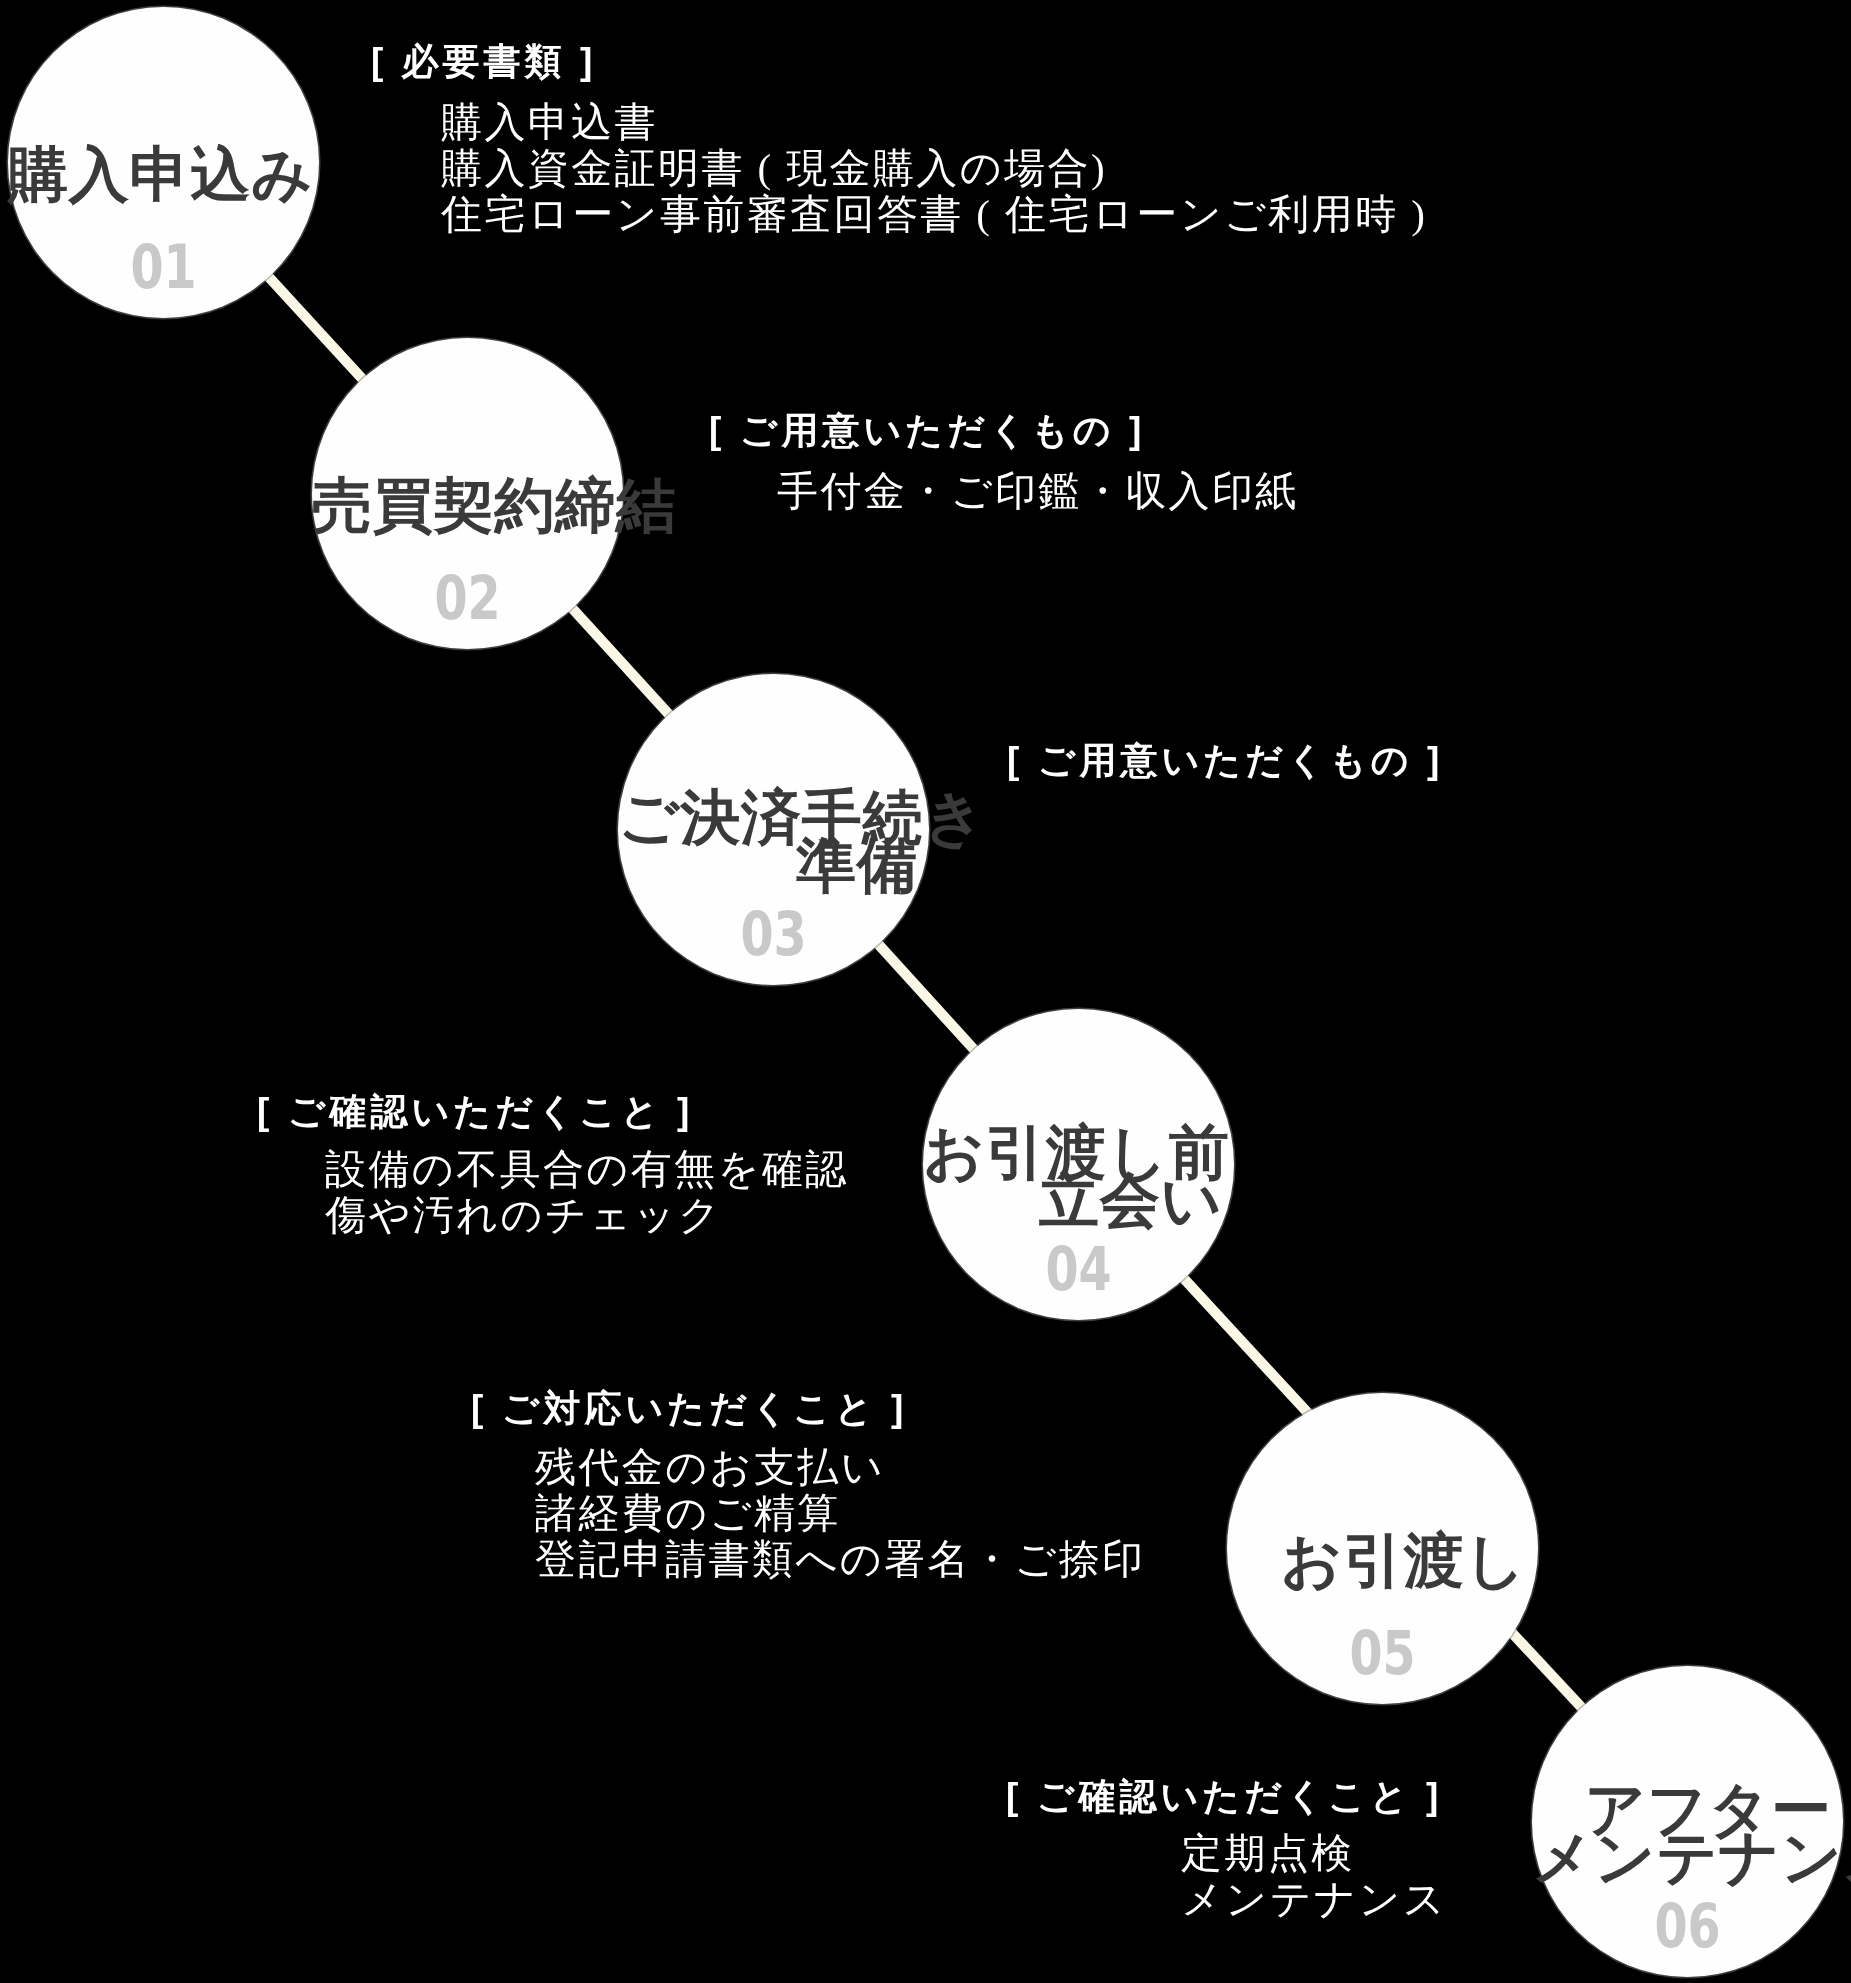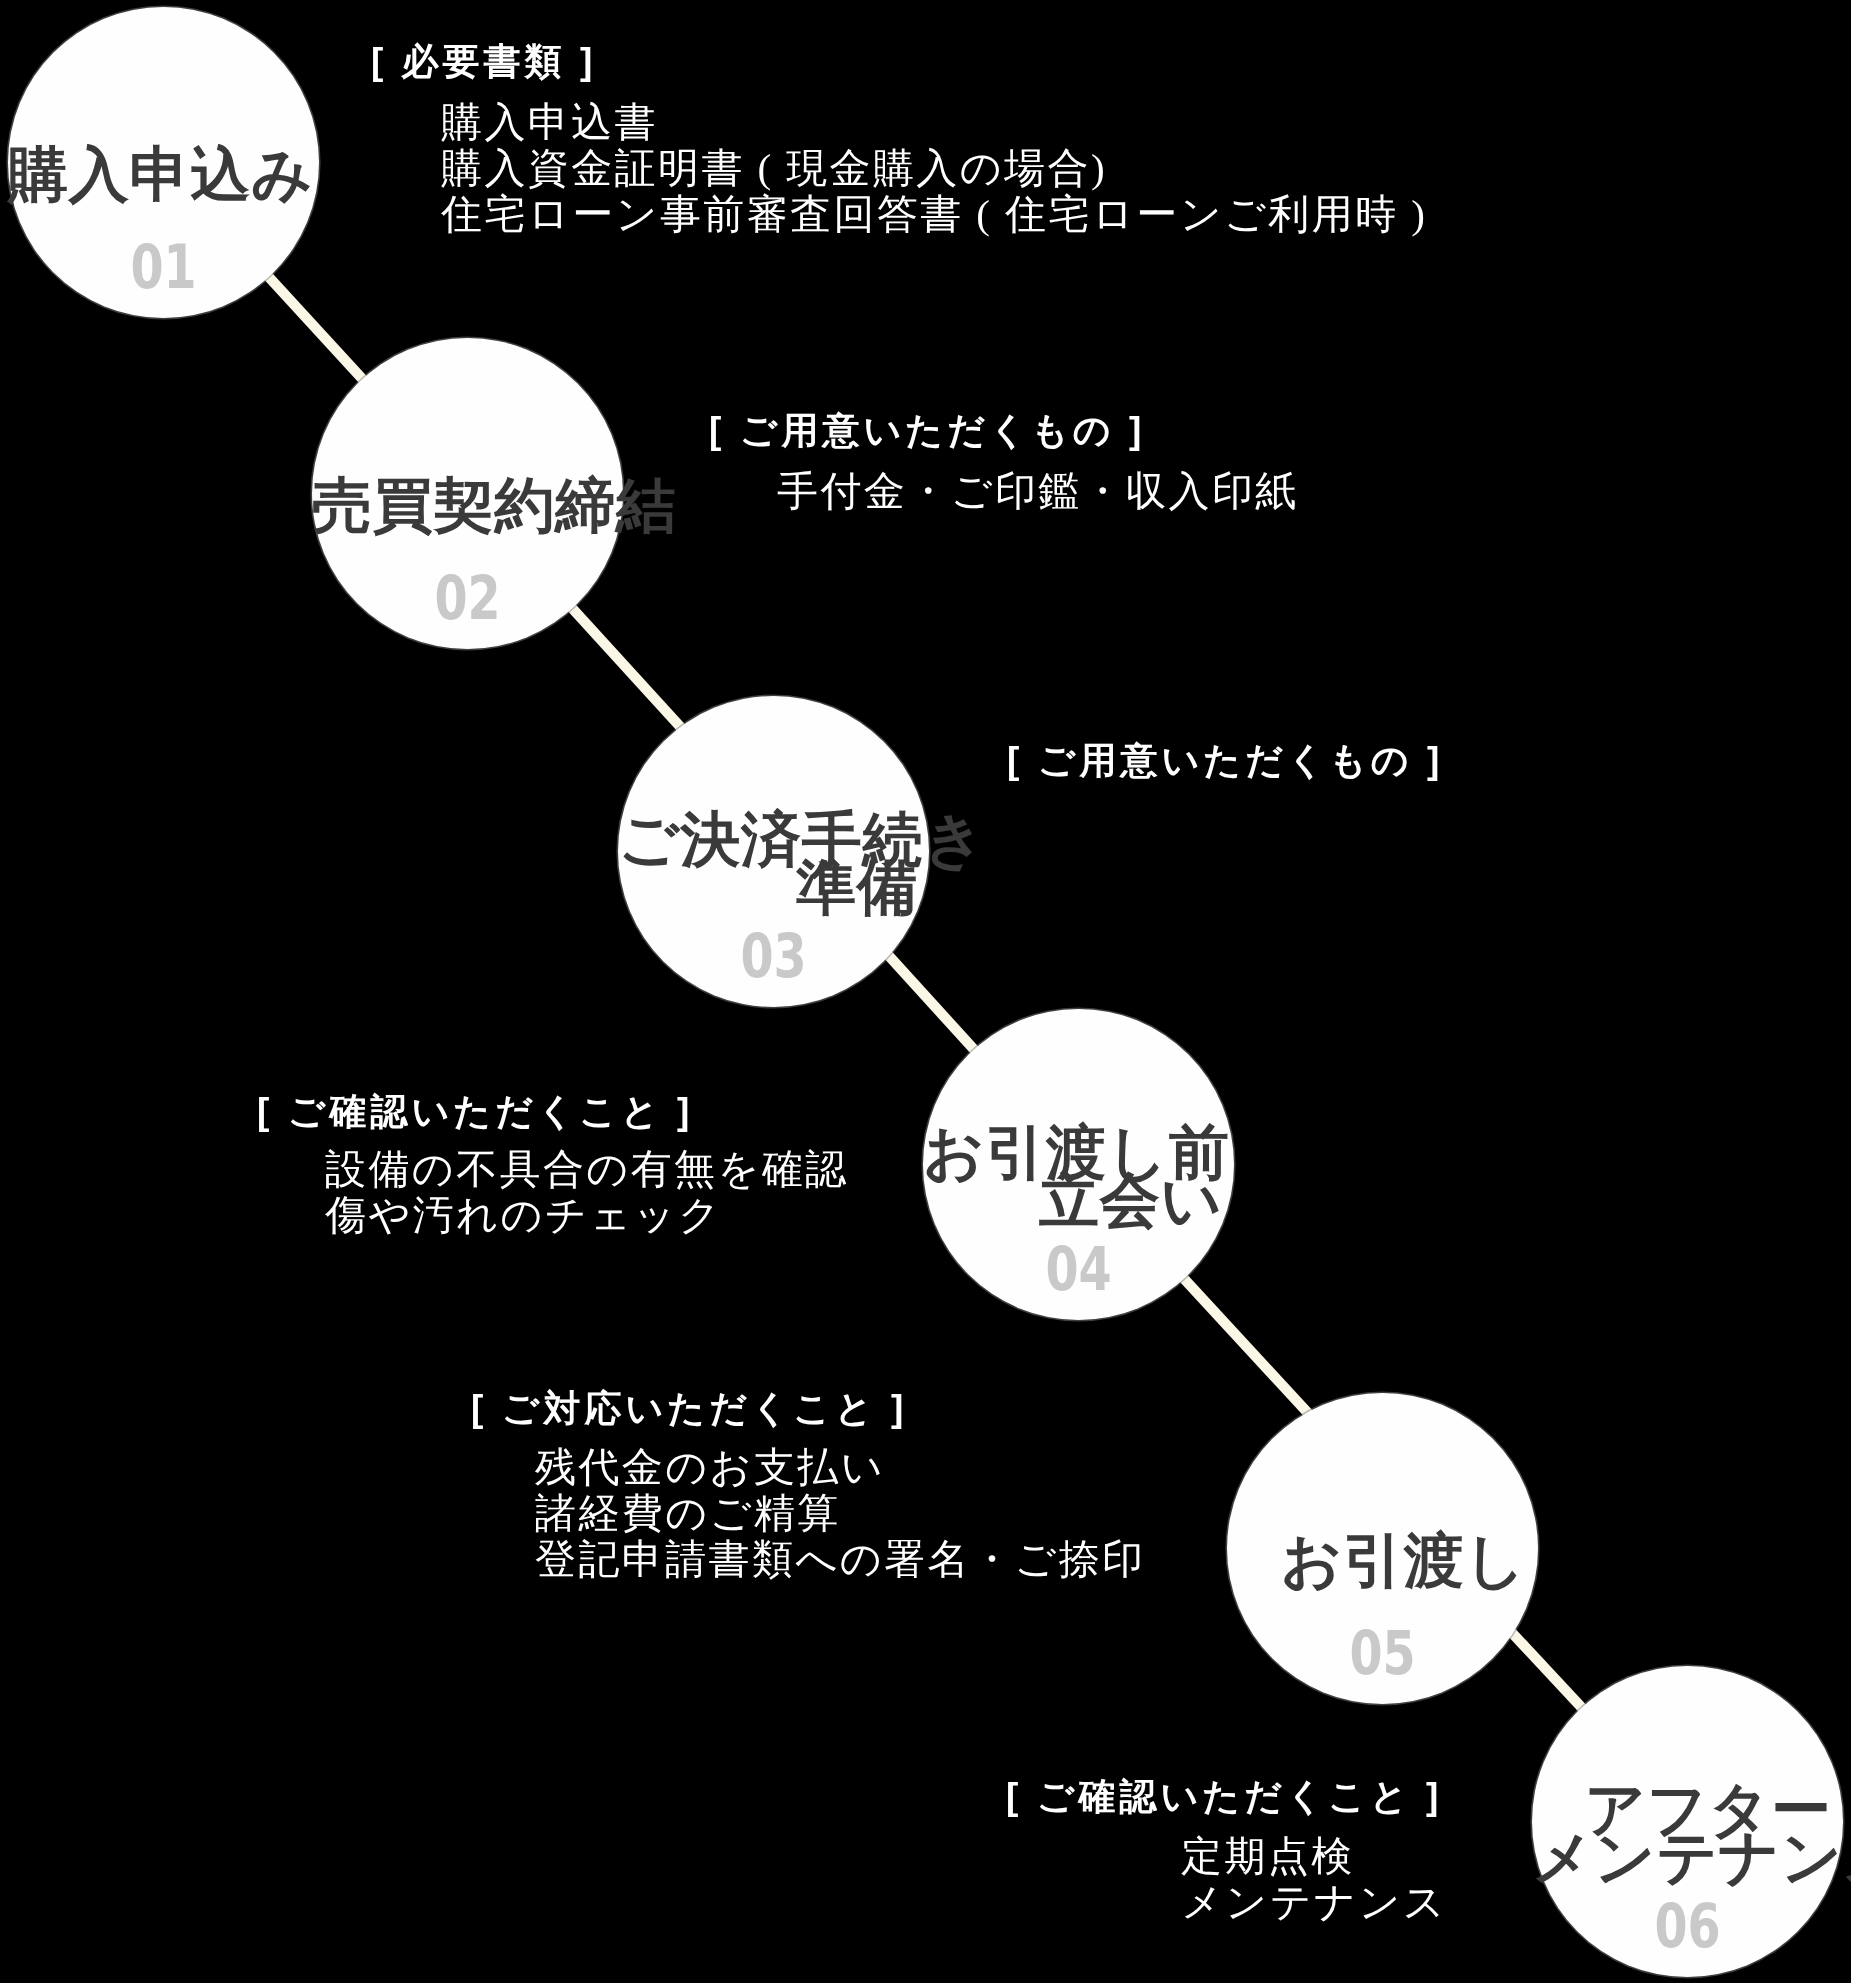--- a/index.html
+++ b/index.html
@@ -101,21 +101,21 @@
     <div class="title lines-1">
       <div>売買契約締結</div>
     </div>
     <div class="num">02</div>
   </div>
   <div class="note-header" style="left:709px;top:407px;">[ ご用意いただくもの ]</div>
   <div class="note-body" style="left:777px;top:468px;">
     <div>手付金・ご印鑑・収入印紙</div>
   </div>
 
-  <div class="circle" style="left:618px;top:696px;">
+  <div class="circle" style="left:618px;top:674px;">
     <div class="title lines-2">
       <div>ご決済手続き</div>
       <div>準備</div>
     </div>
     <div class="num">03</div>
   </div>
   <div class="note-header" style="left:1007px;top:737px;">[ ご用意いただくもの ]</div>
 
   <div class="circle" style="left:923px;top:1009px;">
     <div class="title lines-2">
@@ -144,19 +144,19 @@
   </div>
 
   <div class="circle" style="left:1532px;top:1666px;">
     <div class="title lines-2">
       <div>アフター</div>
       <div>メンテナンス</div>
     </div>
     <div class="num">06</div>
   </div>
   <div class="note-header" style="left:1006px;top:1773px;">[ ご確認いただくこと ]</div>
-  <div class="note-body" style="left:1181px;top:1833px;">
+  <div class="note-body" style="left:1181px;top:1833px;font-family:Liberation Mono, monospace;">
     <div>定期点検</div>
     <div>メンテナンス</div>
   </div>
 
 </div>
 
 
 </body></html>

